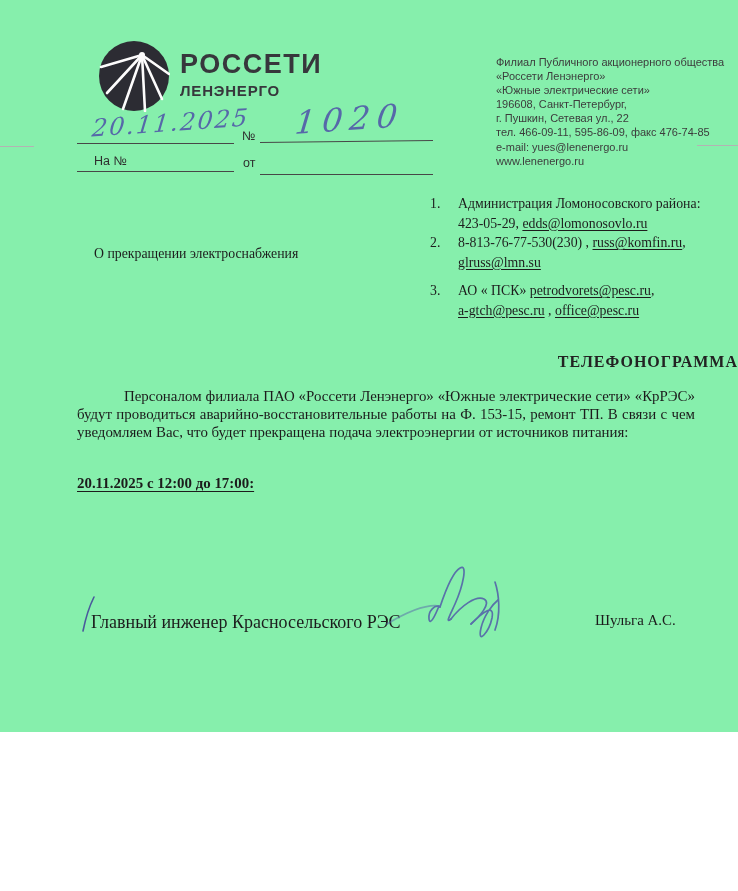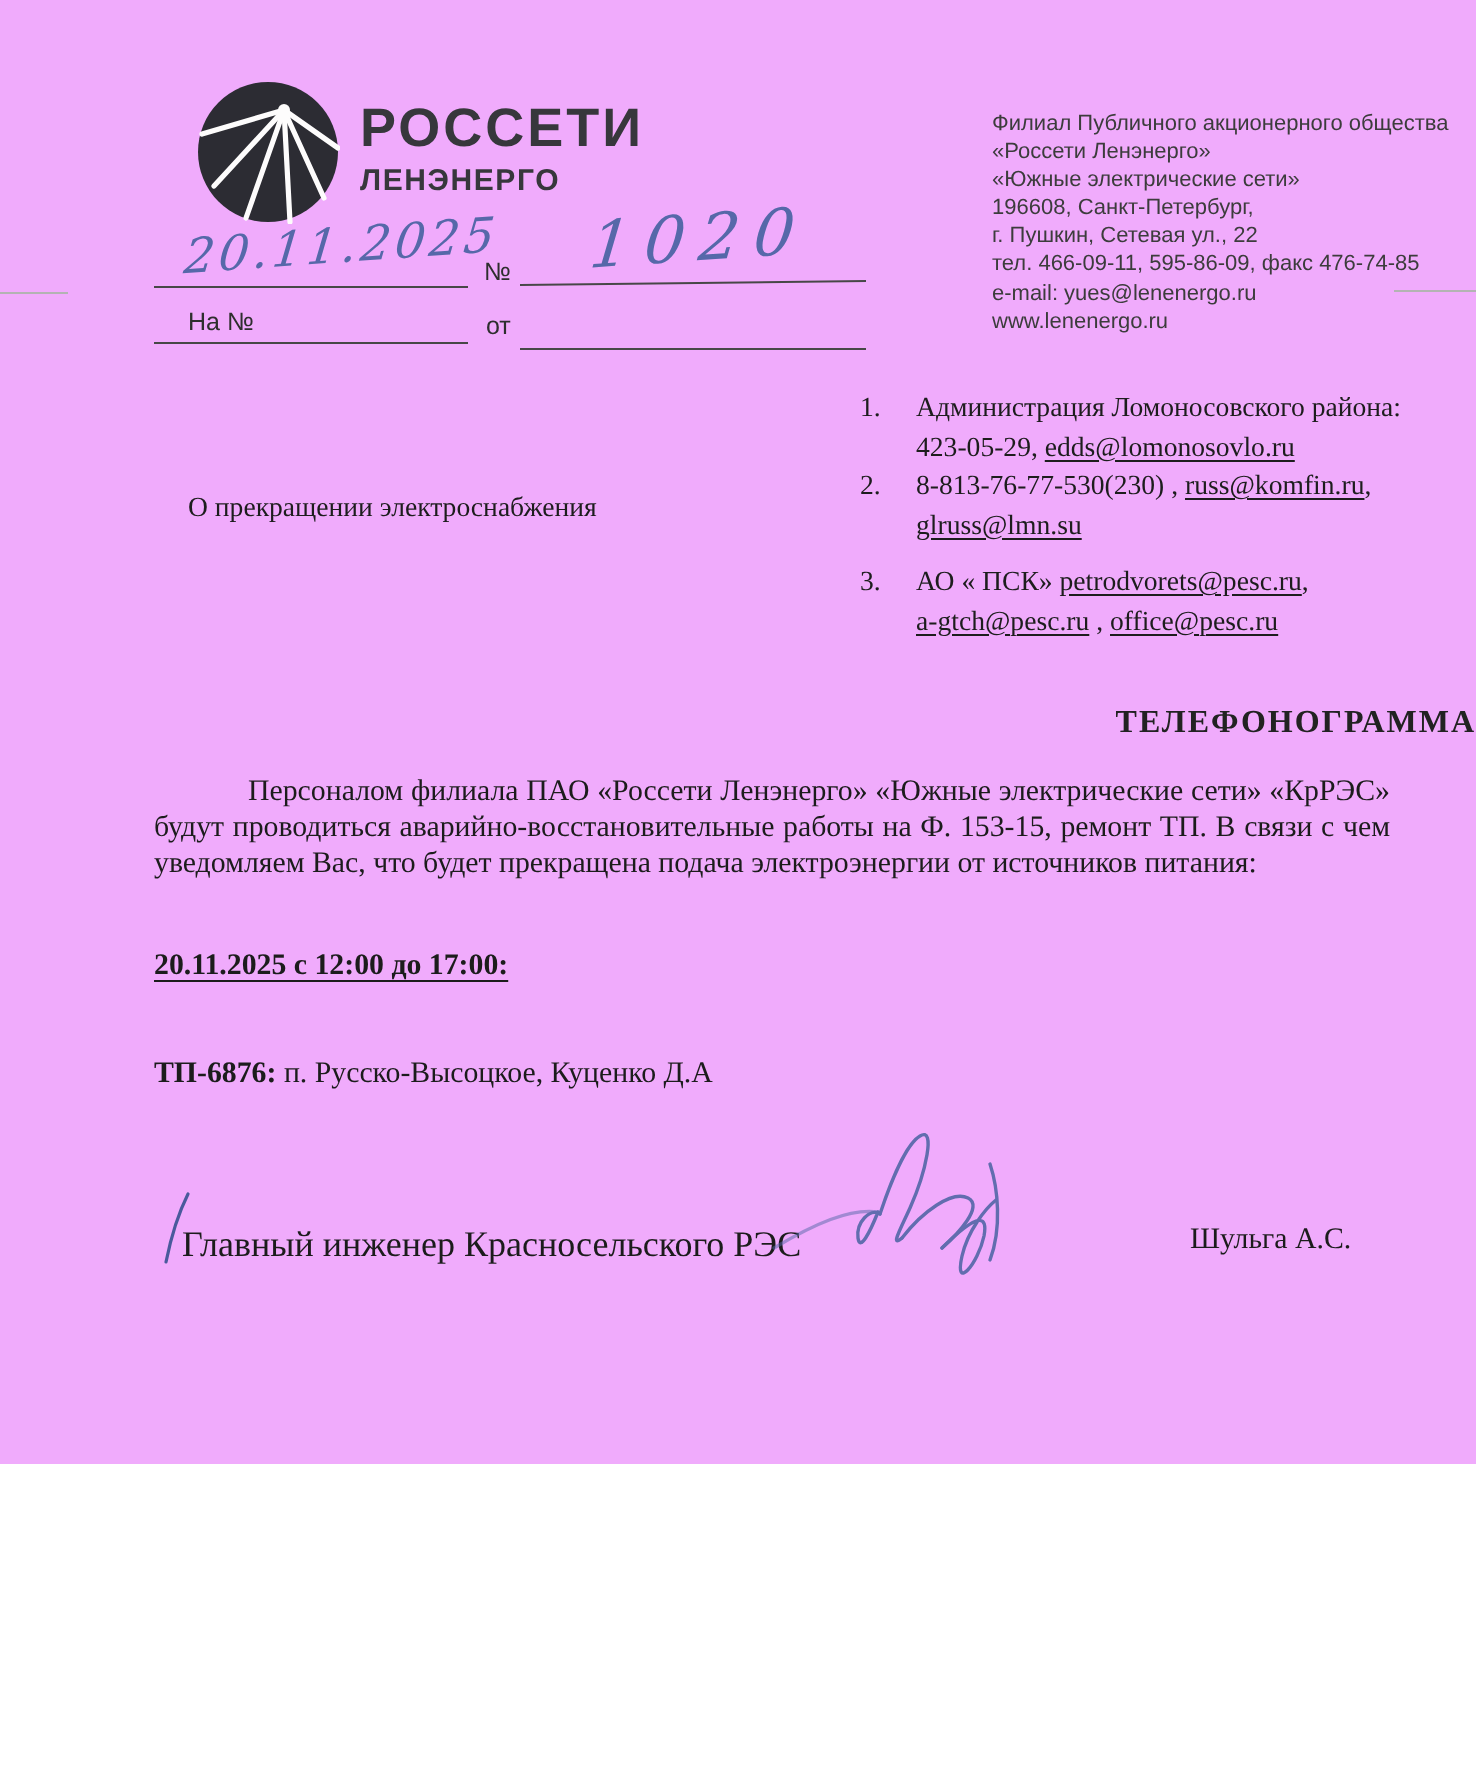--- a/index.html
+++ b/index.html
@@ -1,19 +1,19 @@
 <!DOCTYPE html>
 <html style="--ink: #5668a9;"><head>
 <meta charset="utf-8">
 <style>
   * { margin:0; padding:0; box-sizing:border-box; }
   html,body { background:#ffffff; }
   body { width:738px; height:891px; font-family:"Liberation Serif", serif; }
 
-  .page { position:relative; width:738px; height:732px; background:#f0abfc; overflow:hidden; }
+  .page { position:relative; width:738px; height:732px; background:#86efac; overflow:hidden; }
 
   
   .logo-mark { position:absolute; left:98px; top:40px; width:72px; height:72px; }
   .brand { position:absolute; left:180px; top:50px; font-family:"Liberation Sans", sans-serif; color:#37373c; }
   .brand-title { font-size:27px; font-weight:700; letter-spacing:1.5px; line-height:28px; }
   .brand-sub { font-size:15px; font-weight:700; letter-spacing:0.8px; margin-top:4px; }
 
   .org-block { position:absolute; left:496px; top:55px; width:240px;
     font-family:"Liberation Sans", sans-serif; font-size:11px; line-height:14.1px; color:#3c3c3c; }
 
@@ -141,23 +141,20 @@
         <div class="rec-body">
           <div><span>АО « ПСК» </span><span class="u">petrodvorets@pesc.ru</span><span>,</span></div>
           <div><span class="u">a-gtch@pesc.ru</span><span> , </span><span class="u">office@pesc.ru</span></div>
         </div>
       </div>
     </div>
 
   <div class="doc-title">ТЕЛЕФОНОГРАММА</div>
   <div class="body-par">Персоналом филиала ПАО «Россети Ленэнерго» «Южные электрические сети» «КрРЭС» будут проводиться аварийно-восстановительные работы на Ф. 153-15, ремонт ТП. В связи с чем уведомляем Вас, что будет прекращена подача электроэнергии от источников питания:</div>
   <div class="schedule">20.11.2025 с 12:00 до 17:00:</div>
-  <div class="outage">
-    <b>ТП-6876:</b><span> п. Русско-Высоцкое, Куценко Д.А</span>
-  </div>
 
   <div class="pen-mark">
     <svg viewBox="0 0 18 38" width="18" height="38" aria-hidden="true">
       <path d="M4,36 C6,26 10,12 15,2" fill="none" stroke="#4a5a9c" stroke-width="1.6" stroke-linecap="round"></path>
     </svg>
   </div>
   <div class="sig-position">Главный инженер Красносельского РЭС</div>
   <div class="sig-scribble">
     <svg viewBox="0 0 140 88" width="140" height="88" aria-hidden="true">
       <g fill="none" stroke="#5668a9" stroke-width="1.7" stroke-linecap="round" opacity="0.92">

